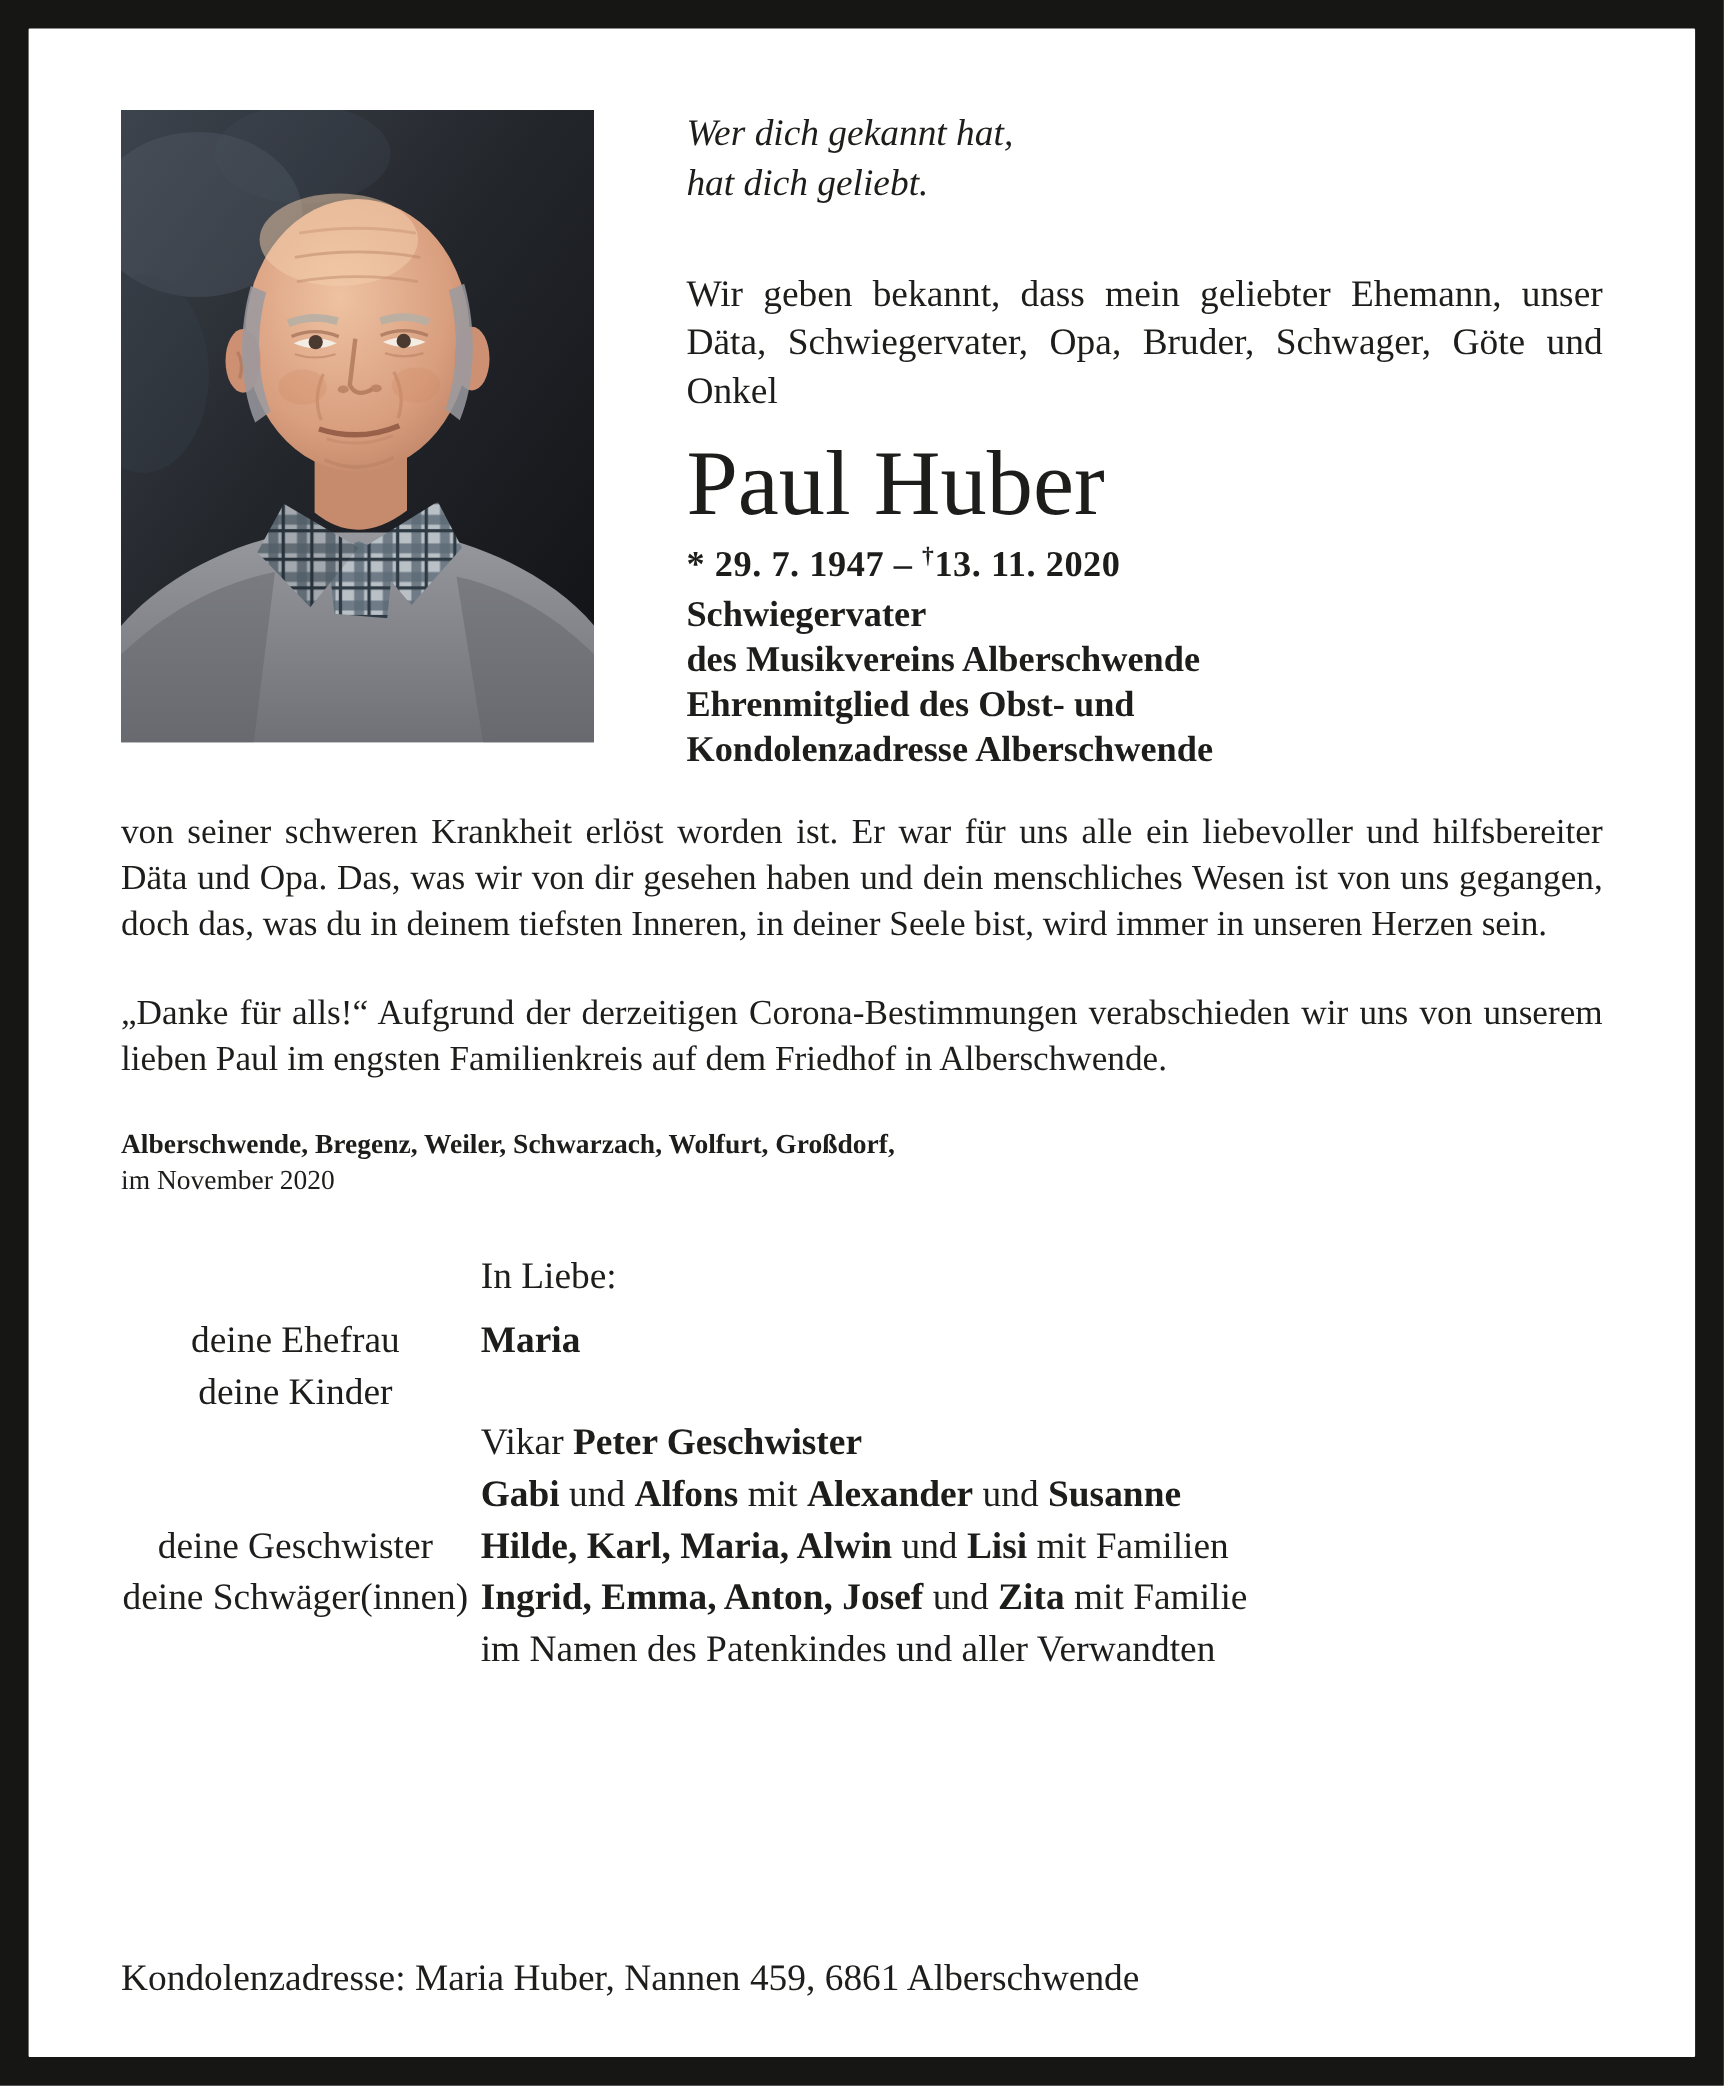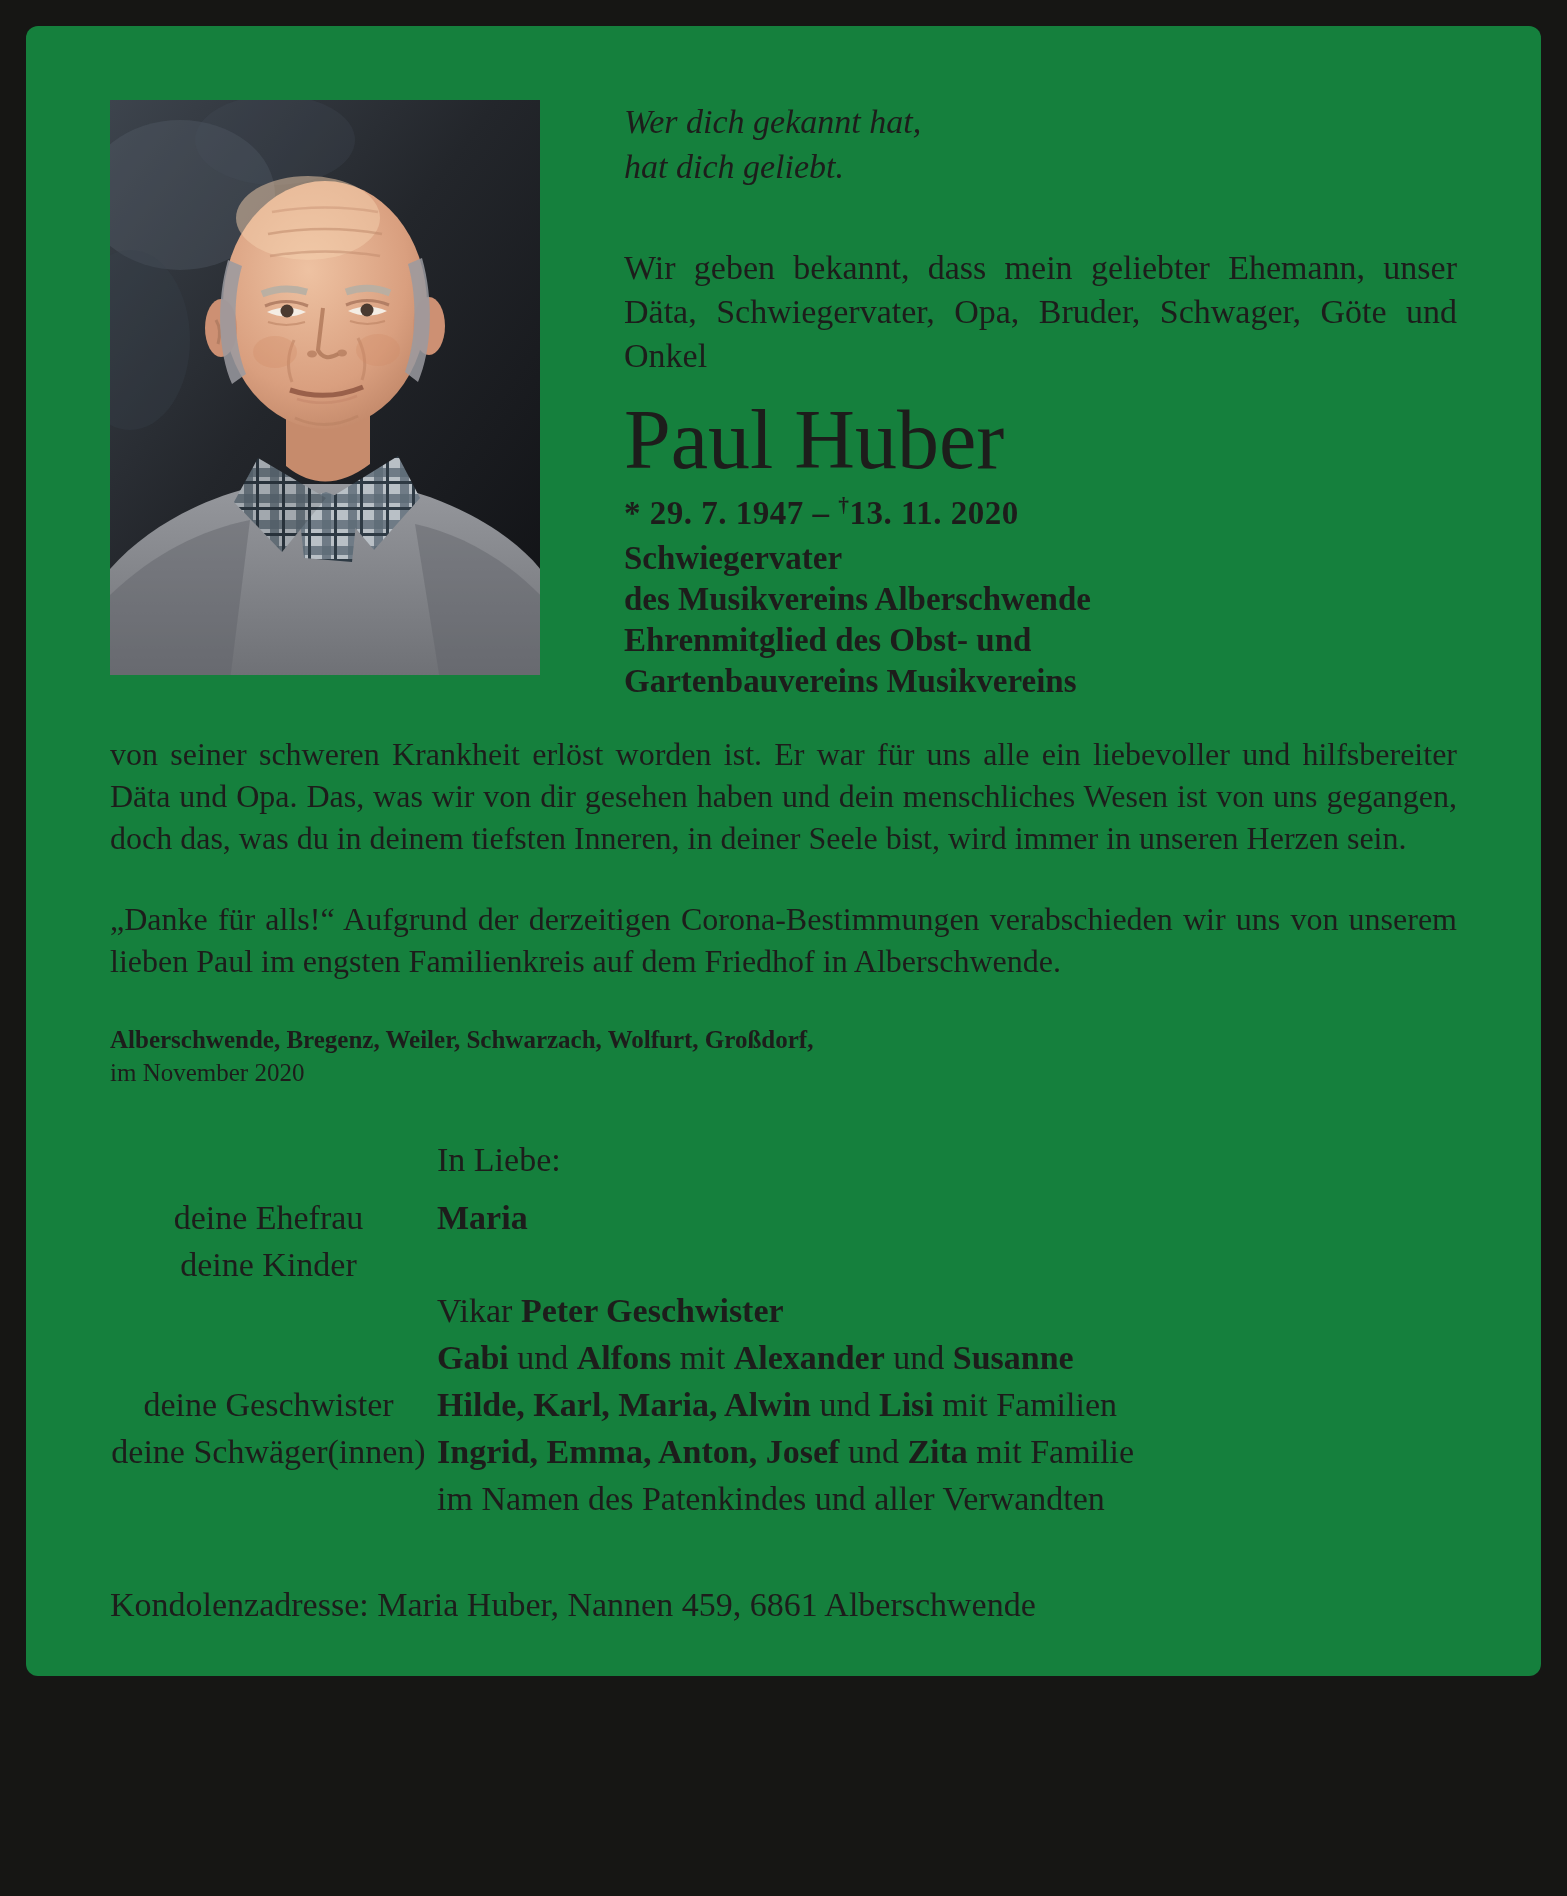--- a/index.html
+++ b/index.html
@@ -9,23 +9,23 @@
     font-family:"Liberation Serif","DejaVu Serif",serif;
     color:#1d1d1b;
   }
   .sheet {
     width:1567px; height:1896px;
     background:#161614;
     padding:26px;
   }
   .paper {
     position:relative;
-    width:1515px; height:1650px;
-    background:#15803d;
-    border-radius:12px;
+    width:1515px; height:1844px;
+    background:#ffffff;
+    border-radius:1px;
     padding:74px 84px 0 84px;
     overflow:hidden;
   }
   .top { display:flex; align-items:flex-start; }
   .photo {
     width:430px; height:575px;
     flex-shrink:0;
     overflow:hidden;
   }
   .photo svg { display:block; width:100%; height:100%; }
@@ -161,21 +161,21 @@
         <p class="announcement">Wir geben bekannt, dass mein geliebter Ehemann, unser Däta, Schwiegervater, Opa, Bruder, Schwager, Göte und Onkel</p>
 
         <h1 class="name">Paul Huber</h1>
 
         <p class="dates"><span>*</span> <span>29. 7. 1947</span> <span>–</span> <span class="dagger">†</span><span>13. 11. 2020</span></p>
 
         <div class="honors">
             <div>Schwiegervater</div>
             <div>des Musikvereins Alberschwende</div>
             <div>Ehrenmitglied des Obst- und</div>
-            <div>Gartenbauvereins Musikvereins</div>
+            <div>Kondolenzadresse Alberschwende</div>
           </div>
       </div>
     </div>
 
     <p class="body-par par1">von seiner schweren Krankheit erlöst worden ist. Er war für uns alle ein liebevoller und hilfsbereiter Däta und Opa. Das, was wir von dir gesehen haben und dein menschliches Wesen ist von uns gegangen, doch das, was du in deinem tiefsten Inneren, in deiner Seele bist, wird immer in unseren Herzen sein.</p>
     <p class="body-par par2">„Danke für alls!“ Aufgrund der derzeitigen Corona-Bestimmungen verabschieden wir uns von unserem lieben Paul im engsten Familienkreis auf dem Friedhof in Alberschwende.</p>
 
     <p class="places">
       <span class="bold-line">Alberschwende, Bregenz, Weiler, Schwarzach, Wolfurt, Großdorf,</span><br>
       <span>im November 2020</span>

